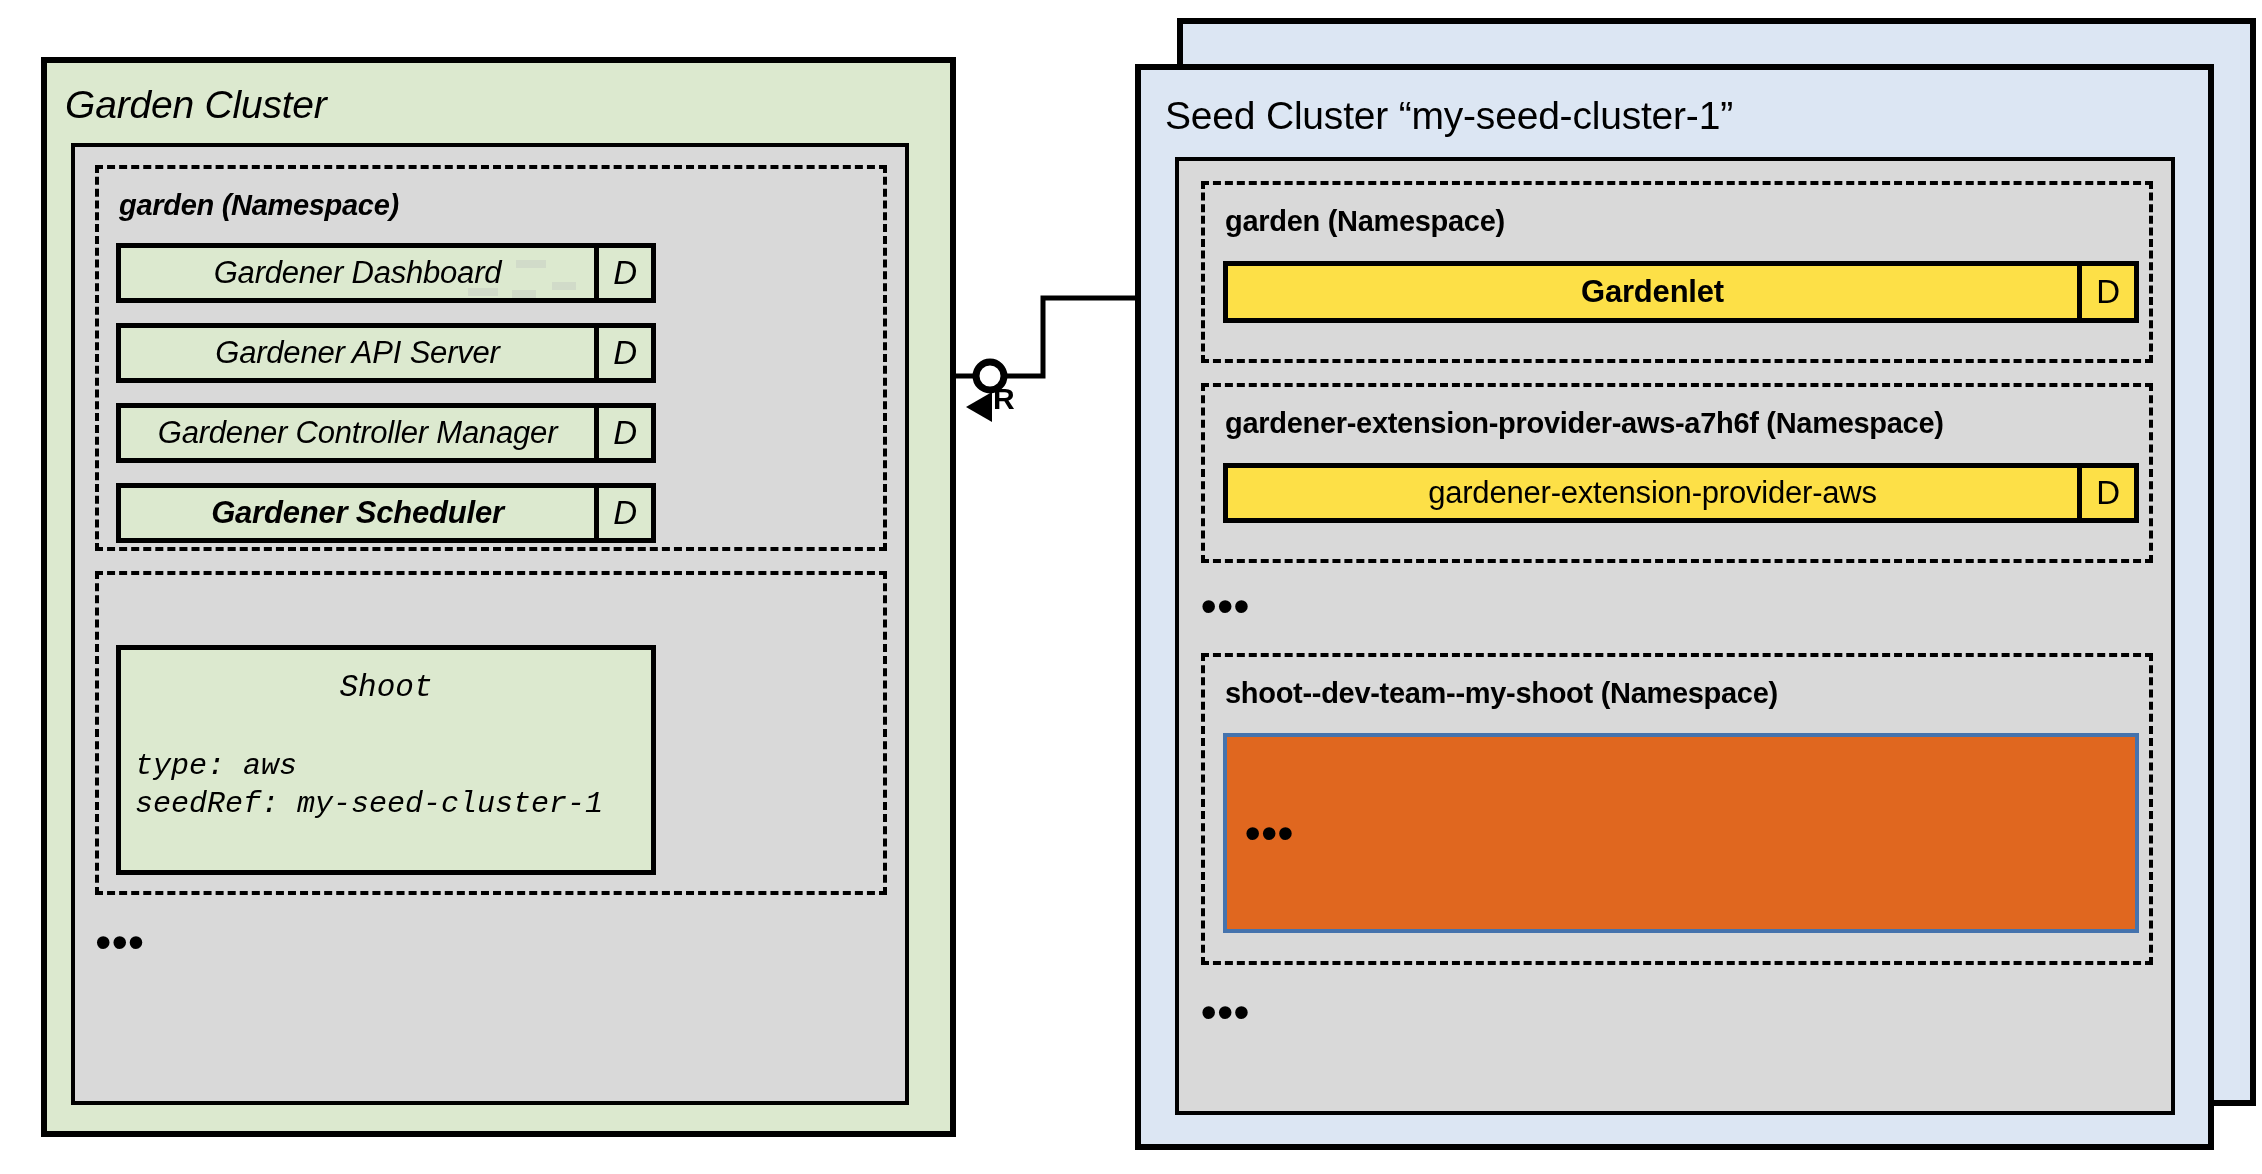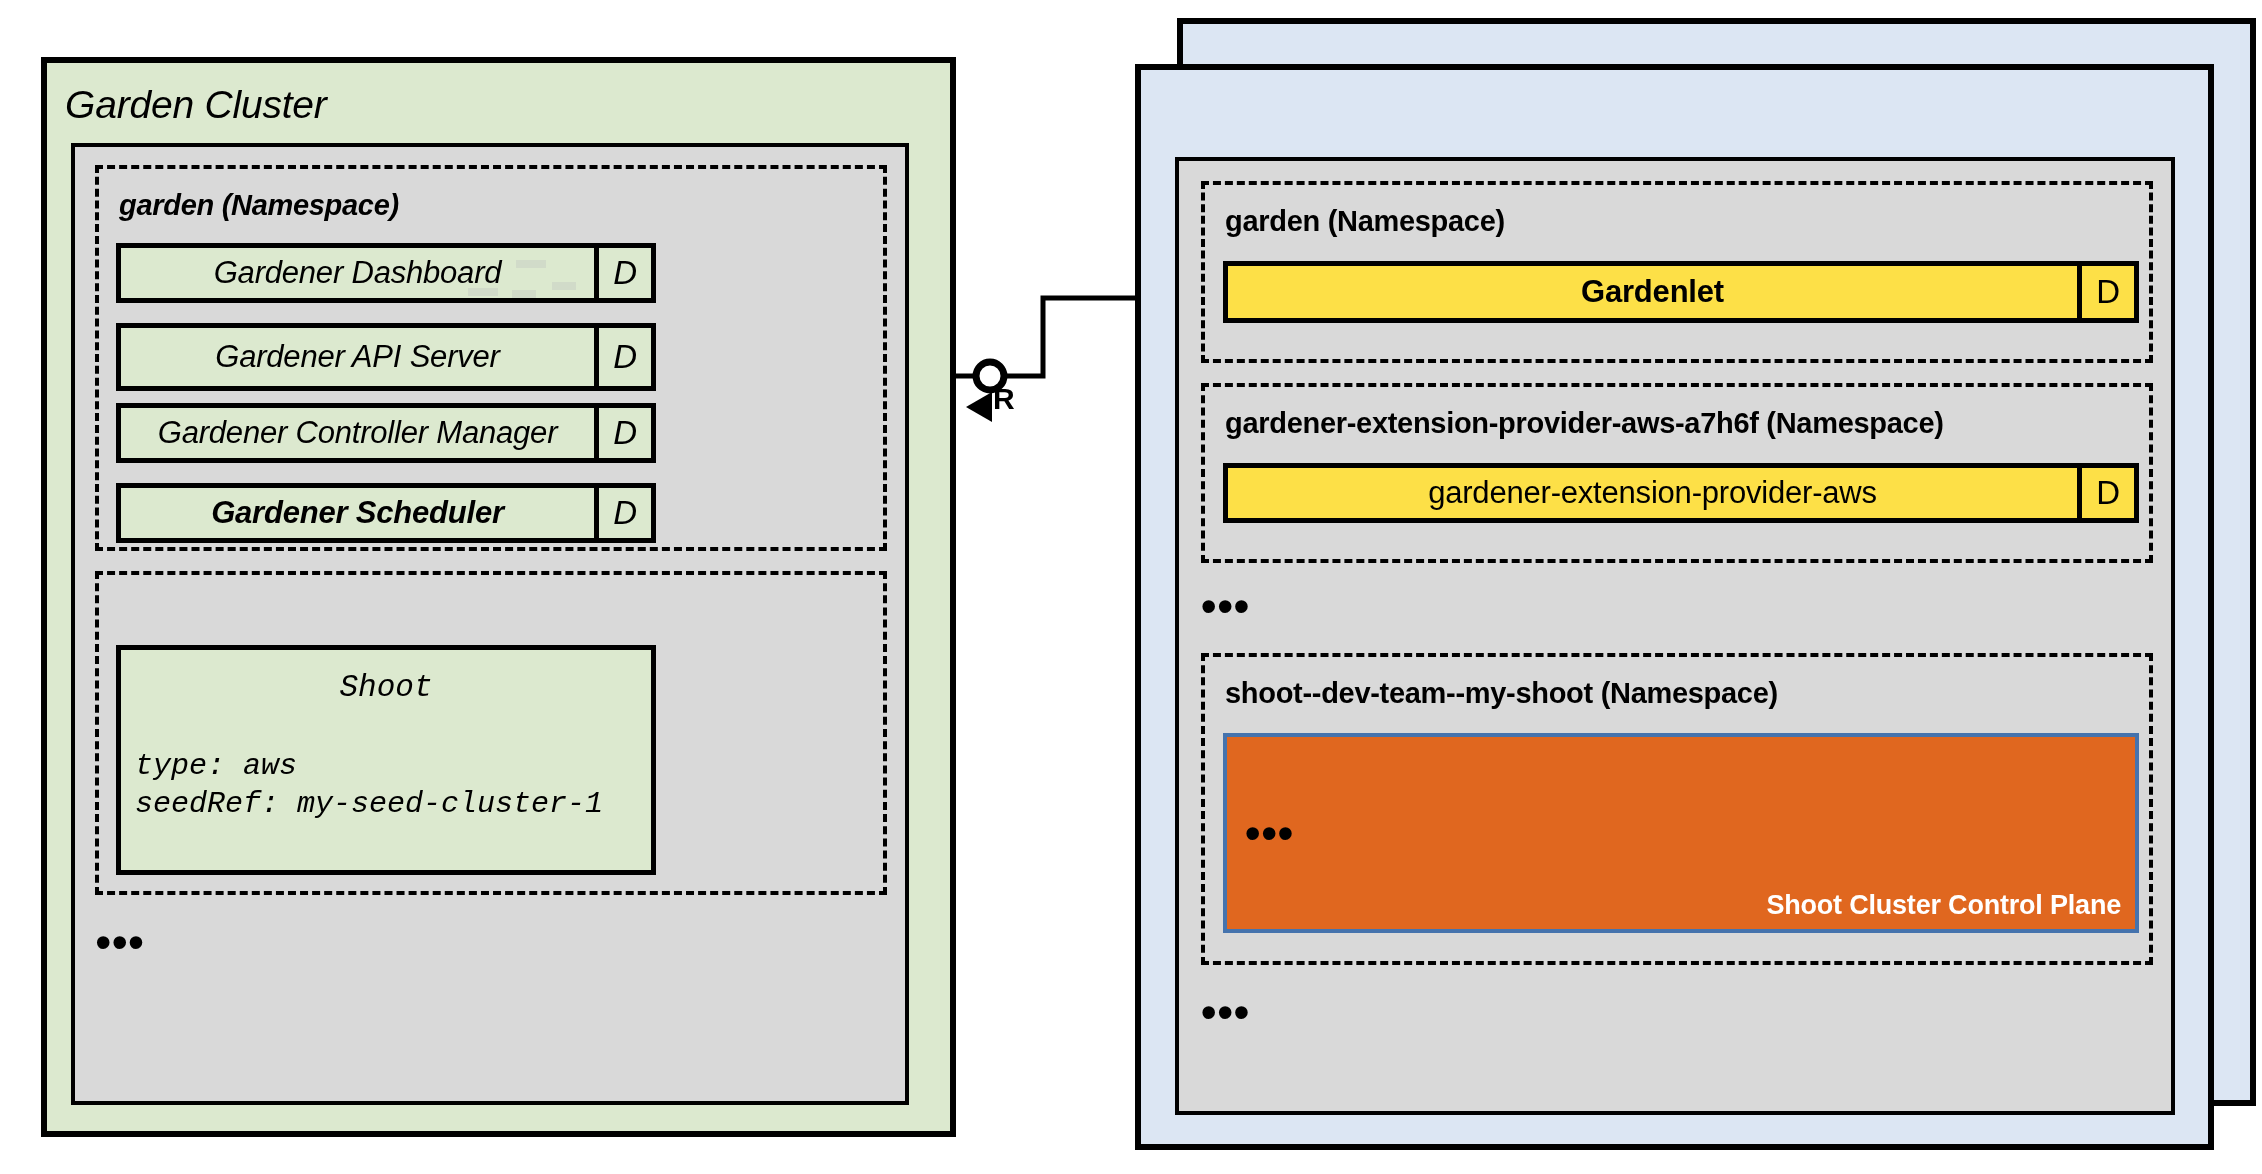--- a/index.html
+++ b/index.html
@@ -149,20 +149,21 @@
 </style>
 </head>
 <body>
 
 <div id="canvas">
 
   <div class="abs cluster-box blue-cluster" style="left:1177px; top:18px; width:1079px; height:1088px; z-index:1;"></div>
 
   <div class="abs cluster-box blue-cluster" style="left:1135px; top:64px; width:1079px; height:1086px; z-index:2;">
 
+    <div class="abs cluster-title" style="left:24px; top:24px;">Seed Cluster “my-seed-cluster-1”</div>
 
     <div class="abs gray-panel" style="left:34px; top:87px; width:1000px; height:958px;">
 
       <div class="abs ns-box" style="left:22px; top:20px; width:952px; height:182px;">
         <div class="abs ns-title" style="left:20px; top:20px;">garden (Namespace)</div>
 
         <div class="abs comp-row comp-orange" style="left:18px; top:76px; width:916px; height:62px;">
           <div class="comp-main">
             <span class="comp-label bold">Gardenlet</span>
           </div>
@@ -181,21 +182,20 @@
         </div>
       </div>
 
       <div class="abs ellipsis" style="left:22px; top:432px;">•••</div>
 
       <div class="abs ns-box" style="left:22px; top:492px; width:952px; height:312px;">
         <div class="abs ns-title" style="left:20px; top:20px;">shoot--dev-team--my-shoot (Namespace)</div>
 
         <div class="abs control-plane" style="left:18px; top:76px; width:916px; height:200px;">
           <span class="ellipsis cp-ellipsis">•••</span>
-          <span class="cp-label">Shoot Cluster Control Plane</span>
         </div>
       </div>
 
       <div class="abs ellipsis" style="left:22px; top:838px;">•••</div>
     </div>
   </div>
 
   <div class="abs cluster-box green-cluster" style="left:41px; top:57px; width:915px; height:1080px; z-index:3;font-style:italic;">
 
     <div class="abs cluster-title" style="left:18px; top:20px;">Garden Cluster</div>
@@ -209,21 +209,21 @@
           <div class="comp-main">
             <span class="comp-label">Gardener Dashboard</span>
             <span class="faint" style="right:48px; top:12px;  width:30px; height:8px;"></span>
             <span class="faint" style="right:18px; top:34px;  width:24px; height:8px;"></span>
             <span class="faint" style="right:58px; top:42px;  width:24px; height:8px;"></span>
             <span class="faint" style="right:96px; top:40px;  width:30px; height:8px;"></span>
           </div>
           <div class="comp-d">D</div>
         </div>
 
-        <div class="abs comp-row comp-green" style="left:17px; top:154px; width:540px; height:68px;">
+        <div class="abs comp-row comp-green" style="left:17px; top:154px; width:540px; height:60px;">
           <div class="comp-main">
             <span class="comp-label">Gardener API Server</span>
           </div>
           <div class="comp-d">D</div>
         </div>
 
         <div class="abs comp-row comp-green" style="left:17px; top:234px; width:540px; height:60px;">
           <div class="comp-main">
             <span class="comp-label">Gardener Controller Manager</span>
           </div>

